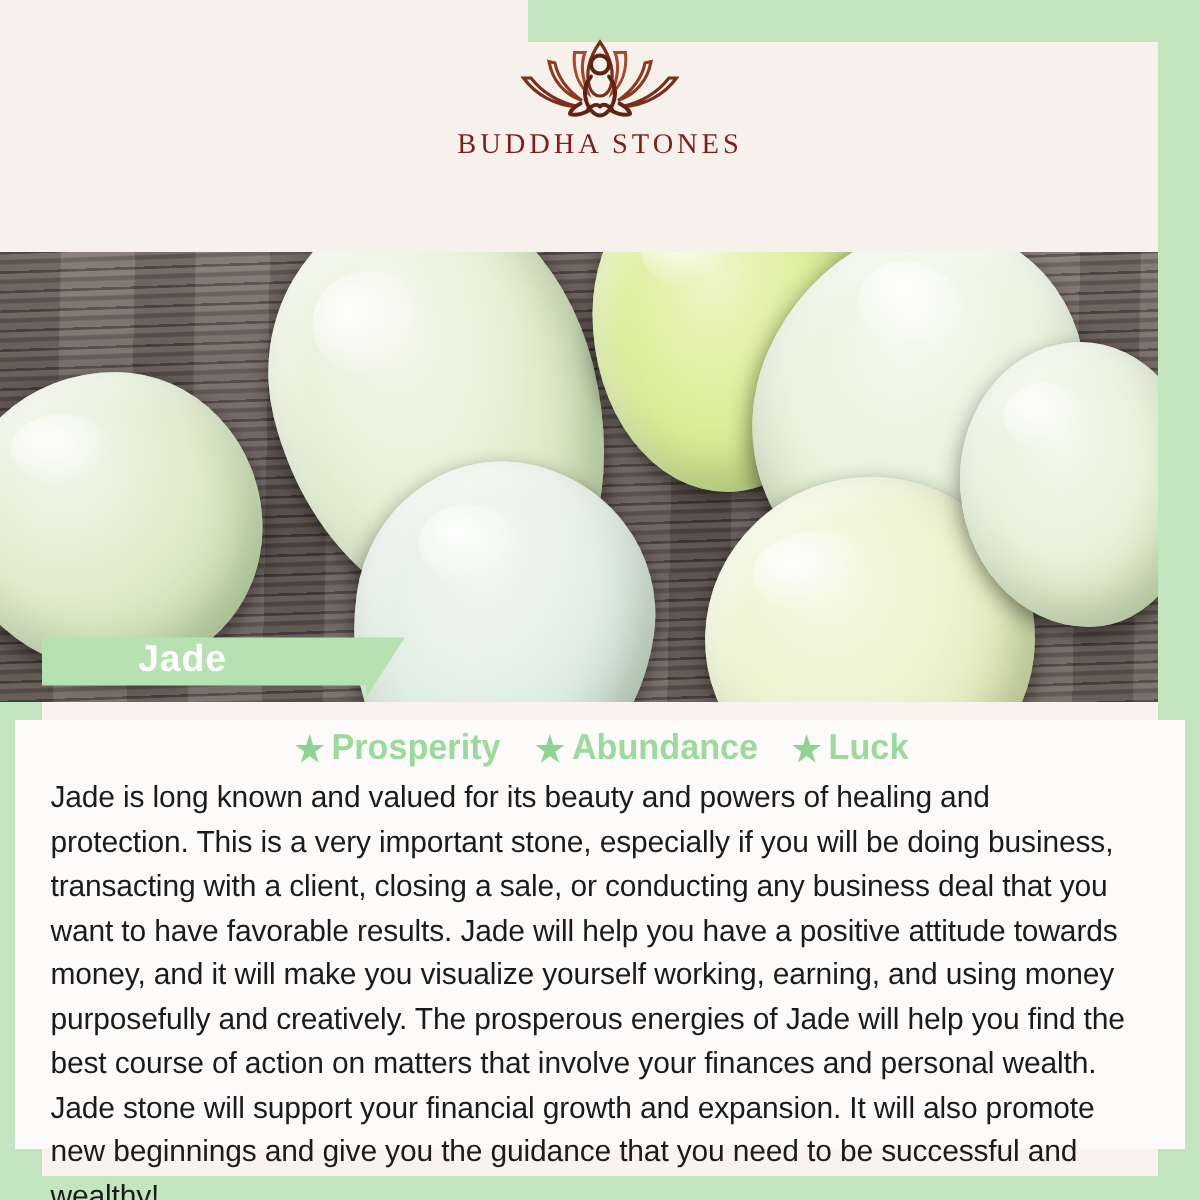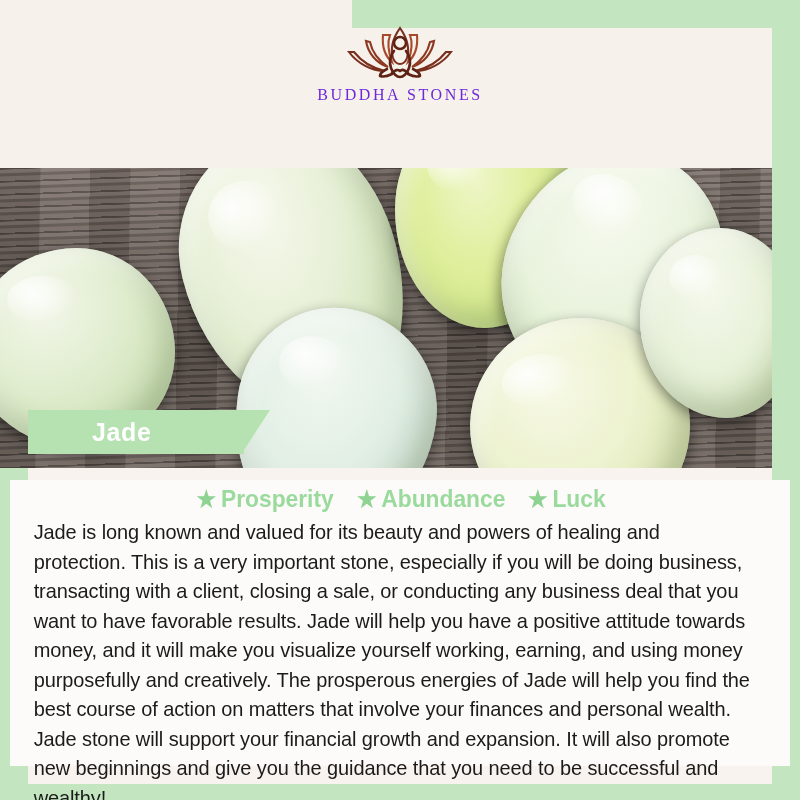--- a/index.html
+++ b/index.html
@@ -73,23 +73,23 @@
 
   
   .logo-wrap {
     position:absolute; top:22px; left:0; right:0;
     display:flex; flex-direction:column; align-items:center;
     z-index:6;
   }
   .logo-mark { width:130px; height:62px; display:block; }
   .logo-text {
     font-family:"Liberation Serif", serif;
-    font-size:16px;
+    font-size:19px;
     letter-spacing:2.6px;
-    color:#6d28d9;
+    color:#7f1d1d;
     margin-top:2px;
   }
 
   
   .title-band {
     position:absolute;
     top:122px; left:0; right:28px; height:46px;
     display:flex; align-items:center; justify-content:center;
     z-index:6;
   }
@@ -166,24 +166,24 @@
         background:radial-gradient(ellipse at 40% 28%, #f7f9e6 0%, #edf2cf 45%, #dde6b4 78%, #cbd8a0 100%);
         border-radius:50% 50% 48% 52% / 50% 50% 50% 50%;
         transform:rotate(-10deg); }
   .s7 { left:640px; top:60px; width:160px; height:190px;
         background:radial-gradient(ellipse at 42% 30%, #f5f9ec 0%, #e8f1da 45%, #d6e6bf 80%, #c5d9ab 100%);
         border-radius:50% 50% 46% 54% / 48% 50% 50% 52%; }
 
   
   .jade-band {
     position:absolute;
-    top:410px; left:28px; width:216px; height:44px;
+    top:425px; left:28px; width:216px; height:32px;
     background:#b5e2b0;
     z-index:5;
-    display:flex; align-items:center;
+    display:flex; align-items:flex-start;
   }
   .jade-band::after{
     content:"";
     position:absolute; right:-26px; top:0;
     width:0; height:0;
     border-style:solid;
     border-width:40px 26px 0 0;
     border-color:#b5e2b0 transparent transparent transparent;
   }
   .jade-text {

